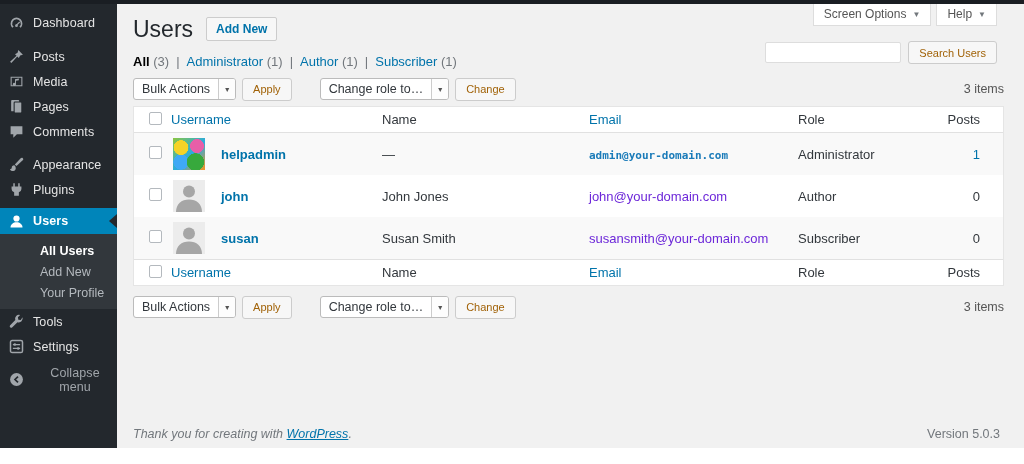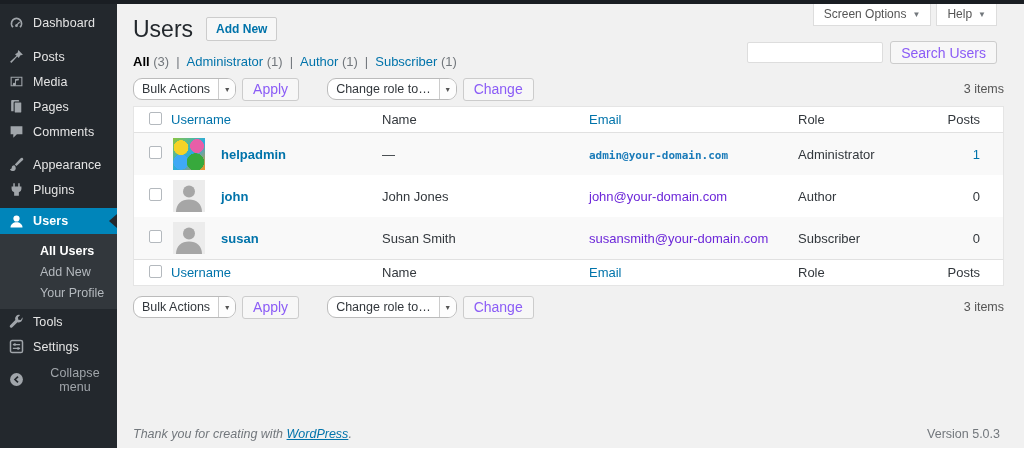--- a/index.html
+++ b/index.html
@@ -43,27 +43,27 @@
 
   .views { margin-top:10px; font-size:13px; display:flex; align-items:center; }
   .views a { text-decoration:none; cursor:pointer; }
   .vlabel { color:#0073aa; }
   .view.current .vlabel { color:#000; font-weight:700; }
   .vcount { color:#72777c; }
   .vsep { color:#72777c; margin:0 7px; }
 
   .search { position:absolute; top:37px; right:27px; display:flex; align-items:center; }
   .search input { width:136px; height:21px; border:1px solid #ddd; background:#fff; border-radius:2px; padding:0 5px; font-size:12px; }
-  .btn { background:#f7f7f7; border:1px solid #ccc; border-radius:3px; color:#8b5cf6; font-size:14px;
+  .btn { background:#f7f7f7; border:1px solid #ccc; border-radius:3px; color:#a16207; font-size:11px;
     height:23px; padding:0 10px; cursor:pointer; font-family:inherit; }
   .search .btn { margin-left:7px; }
 
   .toolbar { display:flex; align-items:center; margin-top:8px; height:24px; }
   .toolbar.bottom { margin-top:9px; }
-  .sel { display:inline-flex; align-items:stretch; background:#fff; border:1px solid #bbb; border-radius:9px;
+  .sel { display:inline-flex; align-items:stretch; background:#fff; border:1px solid #bbb; border-radius:3px;
     height:22px; font-size:12.5px; color:#32373c; cursor:pointer; overflow:hidden; }
   .sel-label { display:flex; align-items:center; padding:0 8px; }
   .sel-arrow { display:flex; align-items:center; justify-content:center; width:17px; border-left:1px solid #ccc;
     font-size:7px; color:#555; background:#fdfdfd; }
   .toolbar .btn { margin-left:6px; }
   .toolbar .sel + .btn { margin-right:14px; }
   .items-count { margin-left:auto; font-size:12.5px; color:#555; }
 
   
   .utable { margin-top:5px; background:#fff; border:1px solid #e5e5e5; font-size:13px; }

